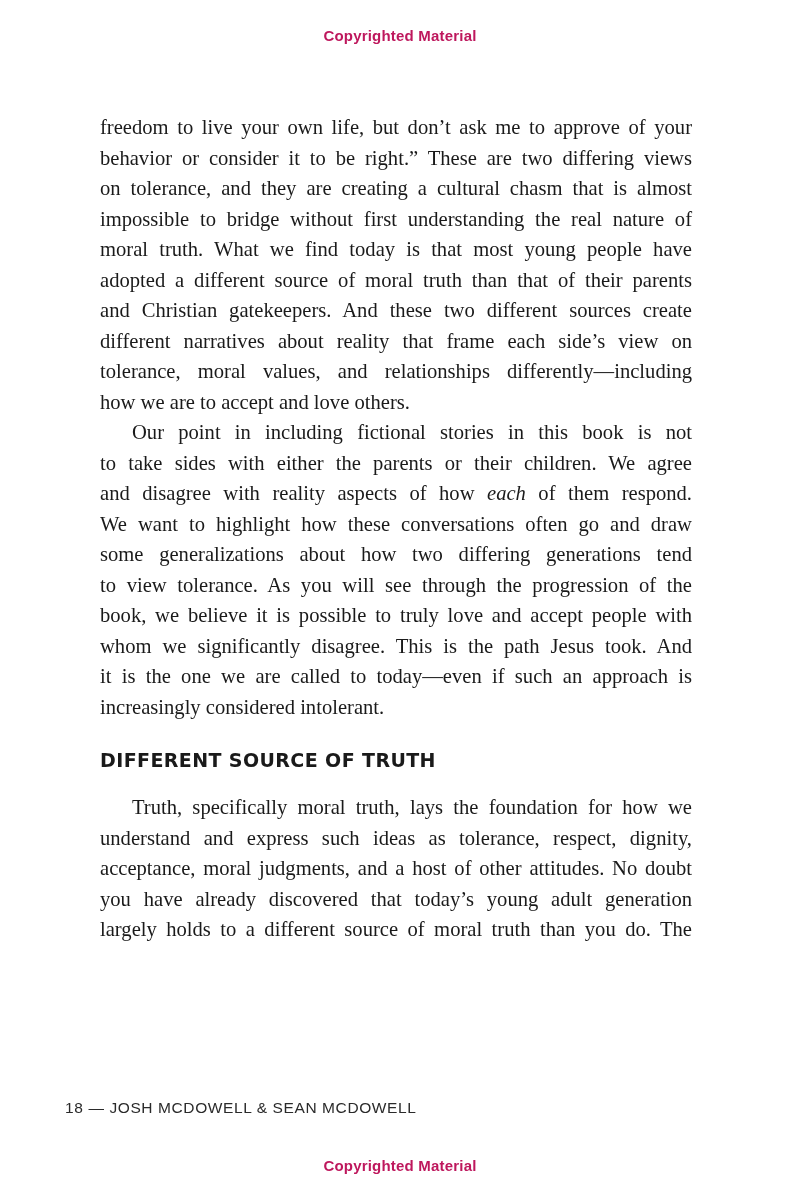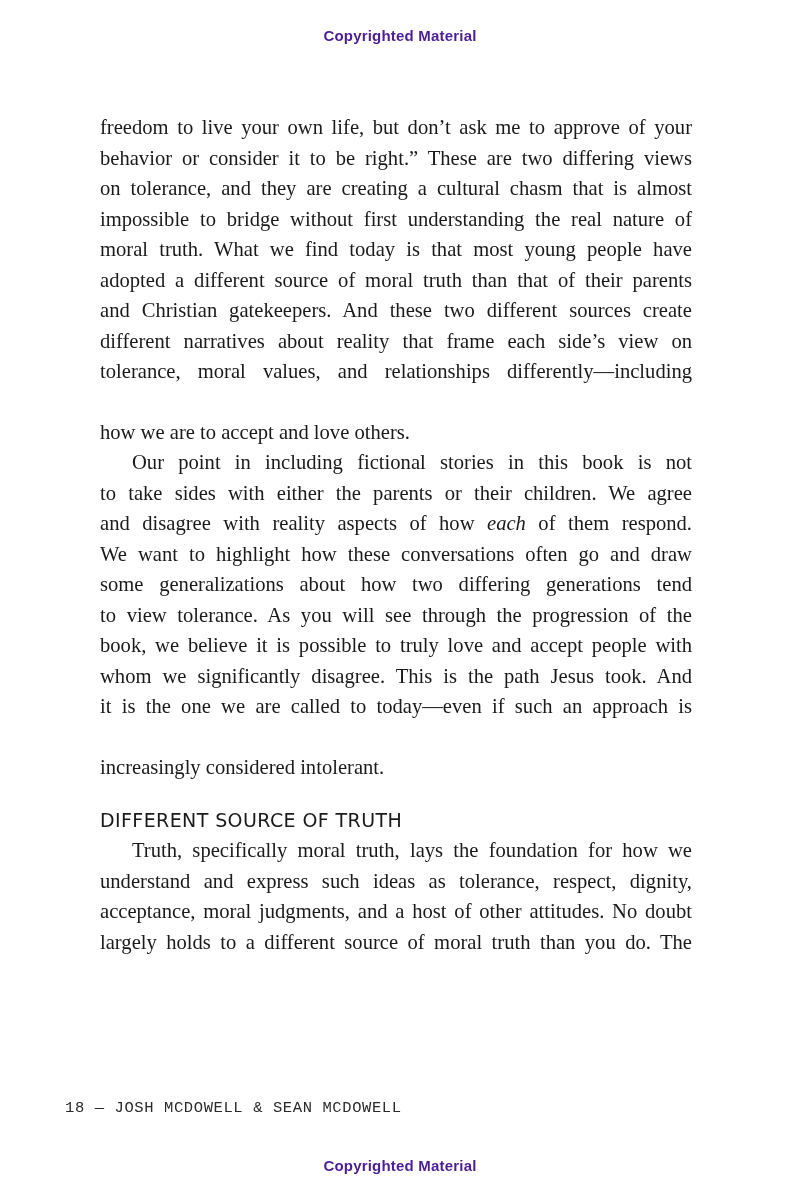--- a/index.html
+++ b/index.html
@@ -15,21 +15,21 @@
     color: #1a1a1a;
   }
   .watermark {
     position: absolute;
     left: 0;
     width: 800px;
     text-align: center;
     font-family: "Liberation Sans", sans-serif;
     font-weight: bold;
     font-size: 15px;
-    color: #4c1d95;
+    color: #be185d;
     letter-spacing: 0.2px;
   }
   .watermark.top { top: 27px; }
   .watermark.bottom { top: 1157px; }
 
   .page-body {
     position: absolute;
     left: 100px;
     top: 112px;
     width: 592px;
@@ -44,36 +44,35 @@
     text-align-last: left;
   }
   .para .line {
     display: block;
     text-align: justify;
     text-align-last: justify;
     white-space: nowrap;
   }
   .para .line.last {
     text-align-last: left;
-    margin-top: 30px;
   }
   .section-heading {
-    margin: 23px 0 0 0;
+    margin: 23px 0 17px 0;
     font-family: "DejaVu Sans", sans-serif;
-    font-weight: normal;
+    font-weight: bold;
     font-size: 19px;
     line-height: 30px;
     letter-spacing: 0.4px;
     color: #1a1a1a;
   }
   .footer-running-head {
     position: absolute;
     left: 65px;
     top: 1099px;
-    font-family: Liberation Mono, monospace;
+    font-family: Liberation Sans, sans-serif;
     font-size: 15.5px;
     letter-spacing: 0.6px;
     color: #2a2a2a;
   }
 </style>
 </head>
 <body>
 
 <div class="watermark top">Copyrighted Material</div>
 
@@ -104,20 +103,21 @@
     <span class="line">it is the one we are called to today—even if such an approach is</span>
     <span class="line last">increasingly considered intolerant.</span>
   </p>
 
   <h2 class="section-heading">DIFFERENT SOURCE OF TRUTH</h2>
 
   <p class="para">
     <span class="line" style="padding-left:32px;">Truth, specifically moral truth, lays the foundation for how we</span>
     <span class="line">understand and express such ideas as tolerance, respect, dignity,</span>
     <span class="line">acceptance, moral judgments, and a host of other attitudes. No doubt</span>
+    <span class="line">you have already discovered that today’s young adult generation</span>
     <span class="line">largely holds to a different source of moral truth than you do. The</span>
   </p>
 </div>
 
 <div class="footer-running-head">
   <span>18</span>
   <span>—</span>
   <span>JOSH MCDOWELL &amp; SEAN MCDOWELL</span>
 </div>
 

